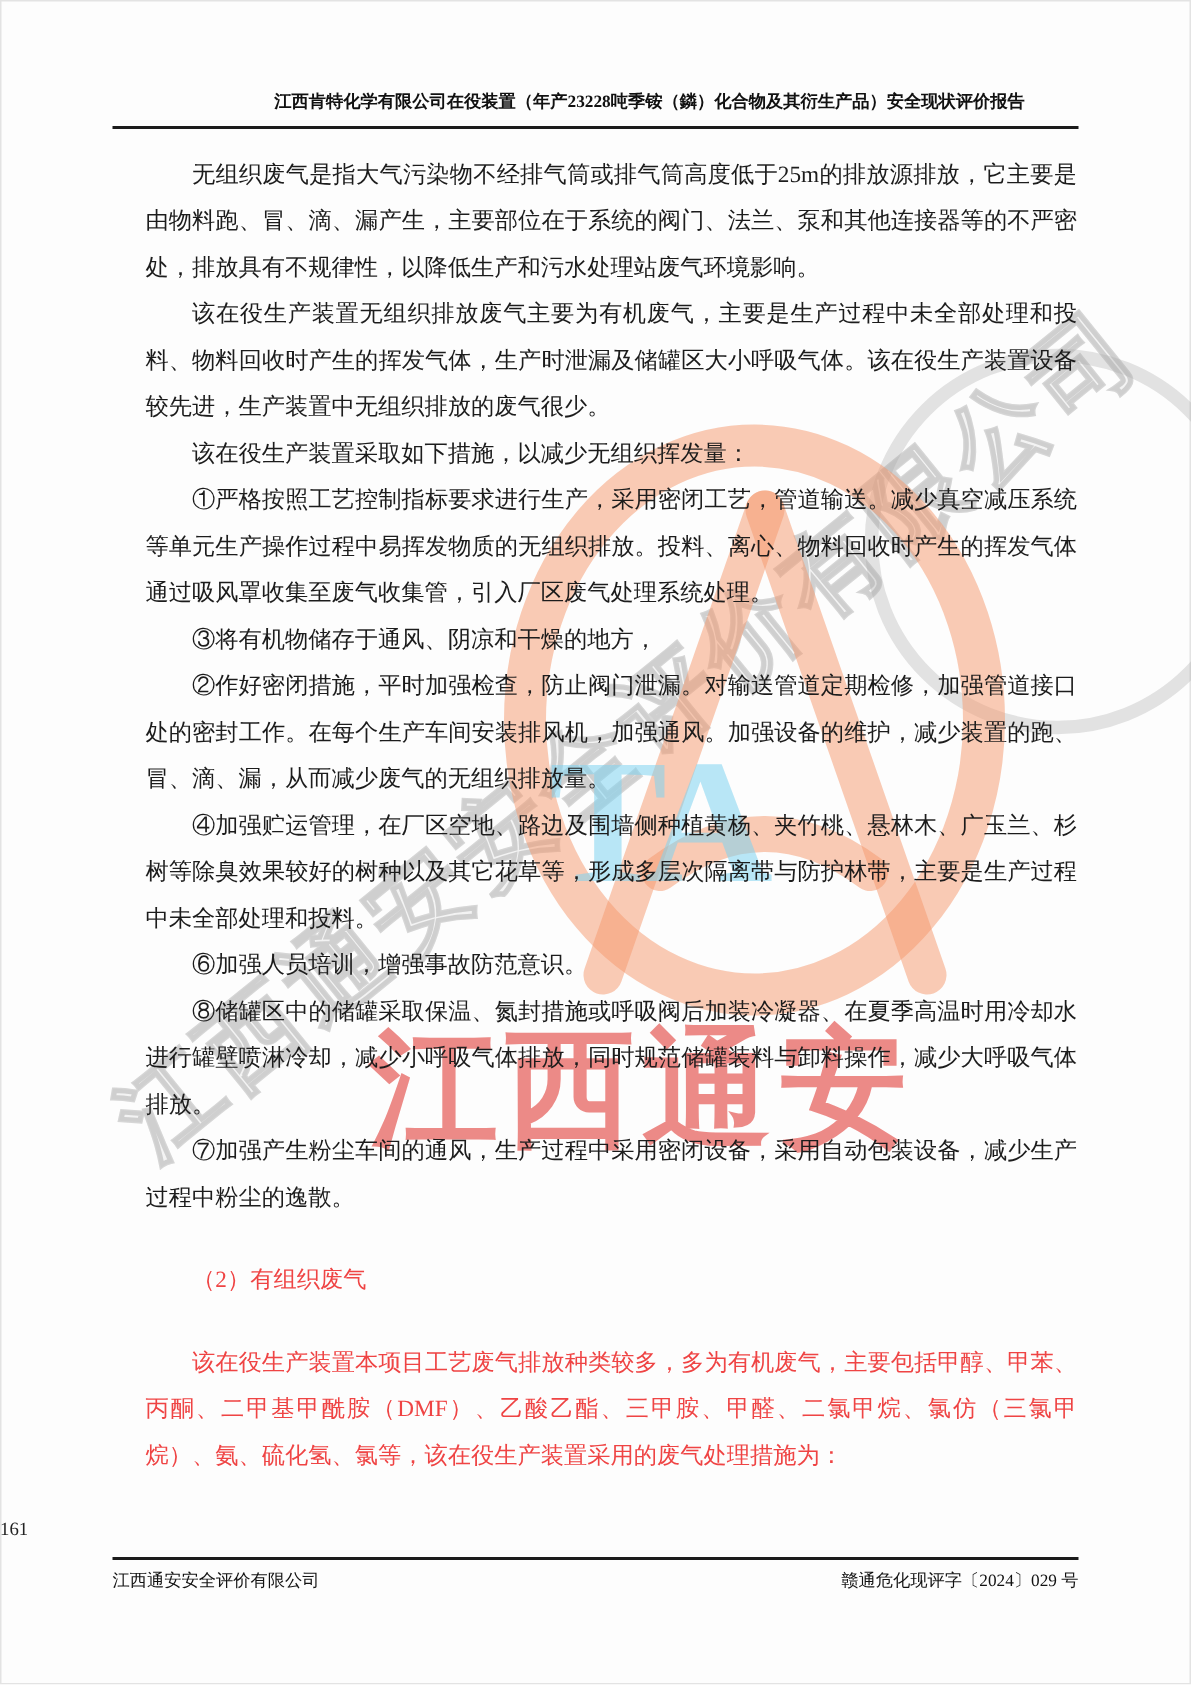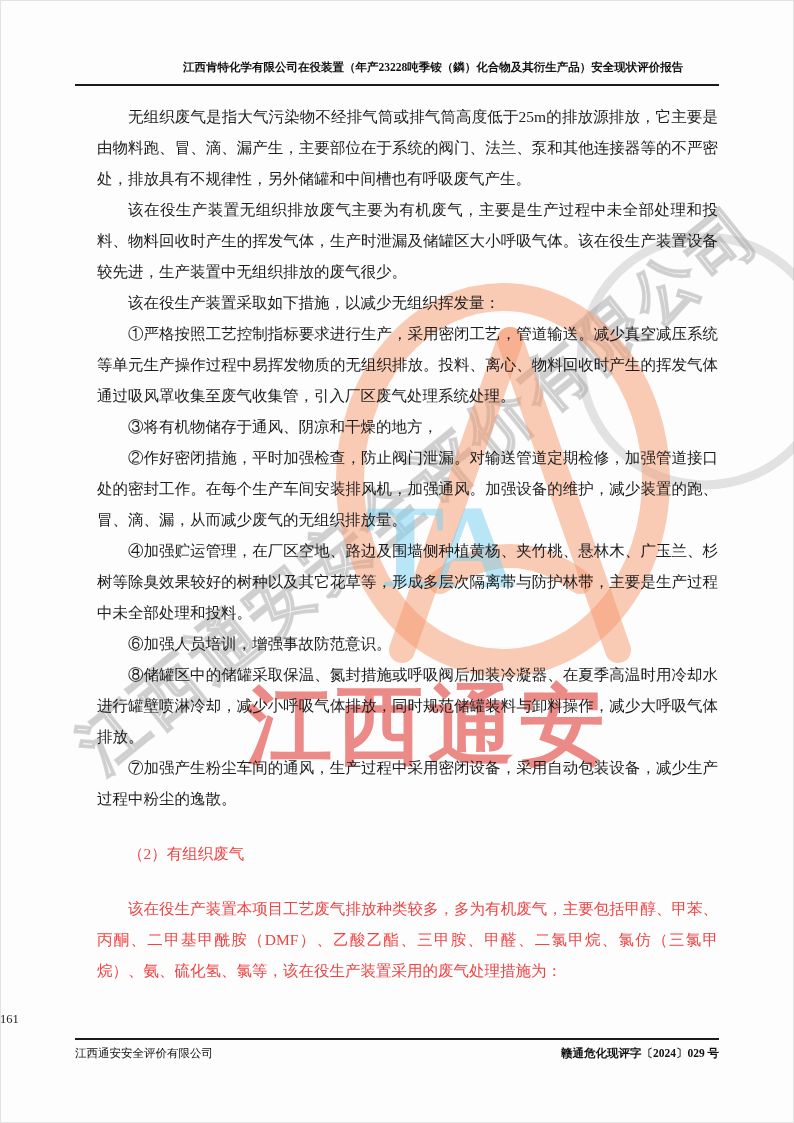--- a/index.html
+++ b/index.html
@@ -46,21 +46,21 @@
   .page-number{
     position:absolute;top:1012px;left:0;width:100%;text-align:left;
     font-size:12.5px;color:#222;
   }
   .footer-rule{position:absolute;top:1038px;left:75px;width:644px;height:2px;background:#1b1b1b;}
   .footer-row{
     position:absolute;top:1046px;left:75px;width:644px;
     display:flex;justify-content:space-between;align-items:flex-start;
     font-size:11.5px;color:#111;
   }
-  .footer-right{font-weight:bold;}
+  .footer-right{font-weight:normal;}
 </style>
 </head>
 <body>
 
 <div class="page">
 
   <div class="wm-layer">
     <div class="wm-diagonal">江西通安安全评价有限公司</div>
 
     <svg class="wm-ring-tr" width="270" height="270" viewBox="0 0 270 270">
@@ -80,21 +80,21 @@
 
     <div class="wm-red-stamp">江西通安</div>
   </div>
 
   <div class="content">
 
     <div class="header-title">江西肯特化学有限公司在役装置（年产23228吨季铵（鏻）化合物及其衍生产品）安全现状评价报告</div>
     <div class="header-rule"></div>
 
     <div class="body-text">
-      <p>无组织废气是指大气污染物不经排气筒或排气筒高度低于25m的排放源排放，它主要是由物料跑、冒、滴、漏产生，主要部位在于系统的阀门、法兰、泵和其他连接器等的不严密处，排放具有不规律性，另外储罐和中间槽也有呼吸废气产生。</p>
+      <p>无组织废气是指大气污染物不经排气筒或排气筒高度低于25m的排放源排放，它主要是由物料跑、冒、滴、漏产生，主要部位在于系统的阀门、法兰、泵和其他连接器等的不严密处，排放具有不规律性，以降低生产和污水处理站废气环境影响。</p>
       <p>该在役生产装置无组织排放废气主要为有机废气，主要是生产过程中未全部处理和投料、物料回收时产生的挥发气体，生产时泄漏及储罐区大小呼吸气体。该在役生产装置设备较先进，生产装置中无组织排放的废气很少。</p>
       <p>该在役生产装置采取如下措施，以减少无组织挥发量：</p>
       <p>①严格按照工艺控制指标要求进行生产，采用密闭工艺，管道输送。减少真空减压系统等单元生产操作过程中易挥发物质的无组织排放。投料、离心、物料回收时产生的挥发气体通过吸风罩收集至废气收集管，引入厂区废气处理系统处理。</p>
       <p>③将有机物储存于通风、阴凉和干燥的地方，</p>
       <p>②作好密闭措施，平时加强检查，防止阀门泄漏。对输送管道定期检修，加强管道接口处的密封工作。在每个生产车间安装排风机，加强通风。加强设备的维护，减少装置的跑、冒、滴、漏，从而减少废气的无组织排放量。</p>
       <p>④加强贮运管理，在厂区空地、路边及围墙侧种植黄杨、夹竹桃、悬林木、广玉兰、杉树等除臭效果较好的树种以及其它花草等，形成多层次隔离带与防护林带，主要是生产过程中未全部处理和投料。</p>
       <p>⑥加强人员培训，增强事故防范意识。</p>
       <p>⑧储罐区中的储罐采取保温、氮封措施或呼吸阀后加装冷凝器、在夏季高温时用冷却水进行罐壁喷淋冷却，减少小呼吸气体排放，同时规范储罐装料与卸料操作，减少大呼吸气体排放。</p>
       <p>⑦加强产生粉尘车间的通风，生产过程中采用密闭设备，采用自动包装设备，减少生产过程中粉尘的逸散。</p>
       <p class="red">（2）有组织废气</p>

